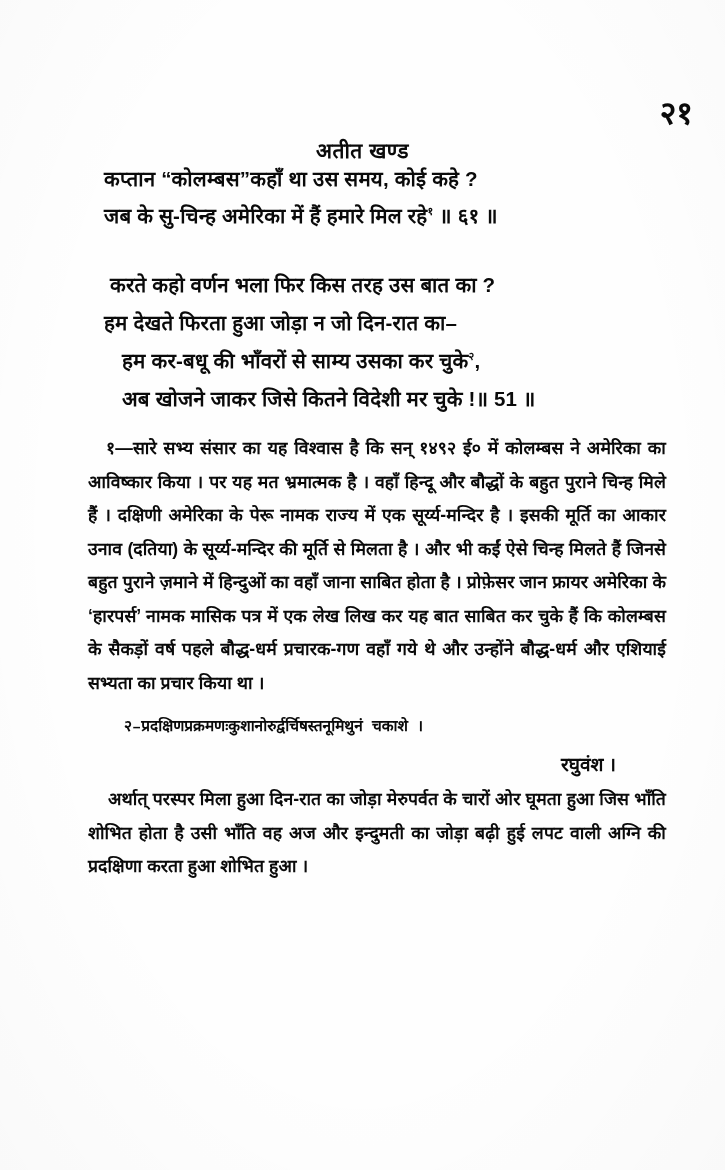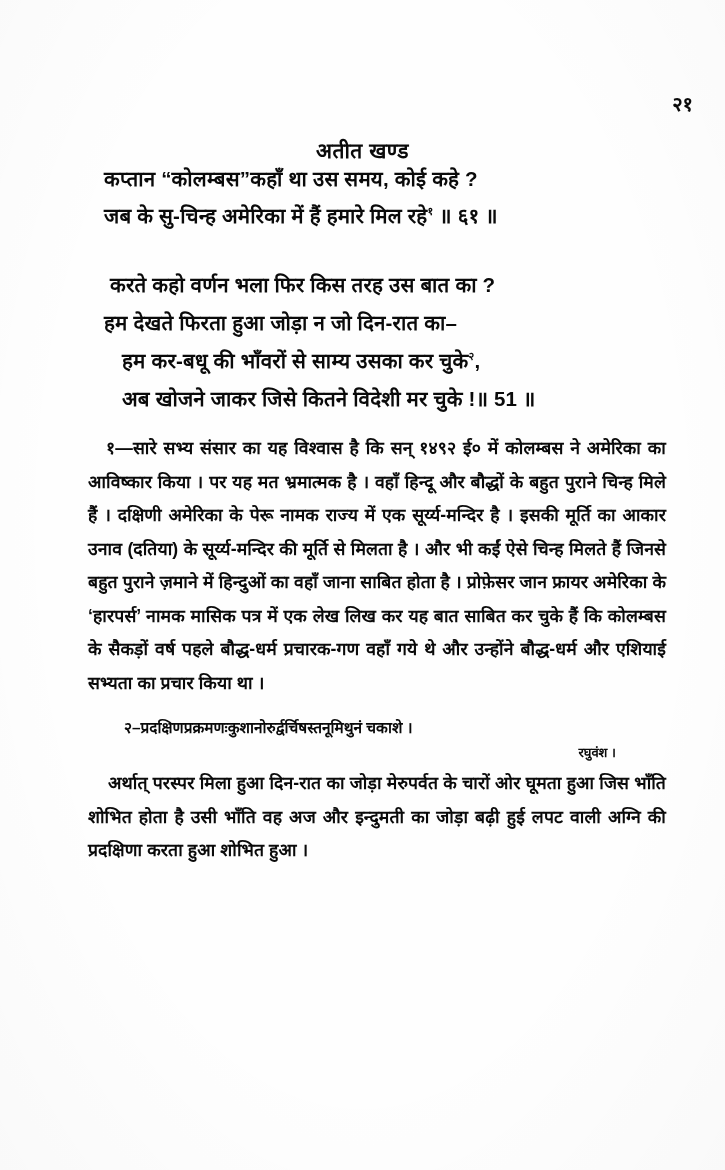--- a/index.html
+++ b/index.html
@@ -43,21 +43,21 @@
     font-size: 21px;
     font-weight: 700;
     letter-spacing: 0.5px;
     font-family: "Liberation Sans", "DejaVu Sans", sans-serif;
     margin-top: 44px;
   }
   .running-head .folio {
     position: absolute;
     right: 32px;
     top: -2px;
-    font-size: 20px;
+    font-size: 32px;
     font-weight: 700;
     font-family: "Liberation Sans", "DejaVu Sans", sans-serif;
   }
 
   .body-area {
     position: absolute;
     left: 88px;
     top: 160px;
     width: 580px;
   }
@@ -100,29 +100,30 @@
   .note.note-1 { text-indent: 18px; margin-top: 4px; }
 
   .sanskrit {
     font-family: "Liberation Sans", "DejaVu Sans", sans-serif;
     font-weight: 700;
     font-size: 15.4px;
     line-height: 31px;
     white-space: nowrap;
     margin: 12px 0 0 0;
   }
-  .sanskrit .sline-1 { padding-left: 36px; }
+  .sanskrit .sline-1 { padding-left: 36px; font-family: Liberation Mono, monospace; }
   .sanskrit .sline-2 { padding-left: 58px; }
 
   .attribution {
     font-family: "Liberation Sans", "DejaVu Sans", sans-serif;
     font-weight: 700;
-    font-size: 13px;
+    font-size: 19px;
     text-align: right;
     padding-right: 52px;
+    margin-top: 8px;
   }
 
   .note.note-2 { text-indent: 20px; margin-top: 6px; }
 </style>
 </head>
 <body>
 
 <div class="page">
 
   <div class="paper-grain"></div>

